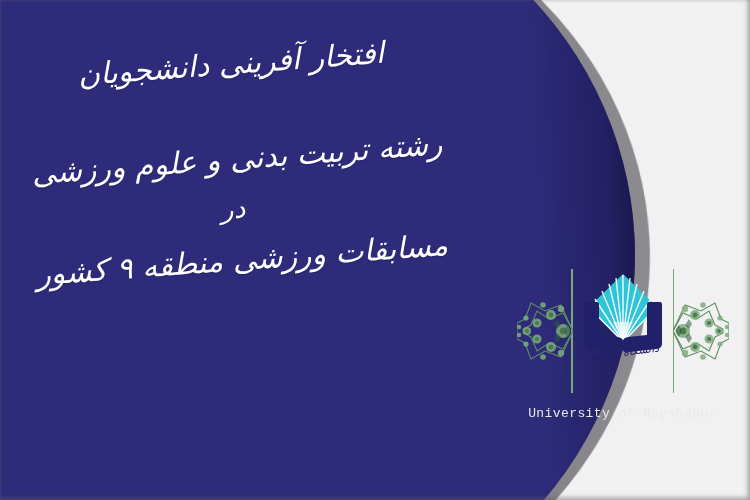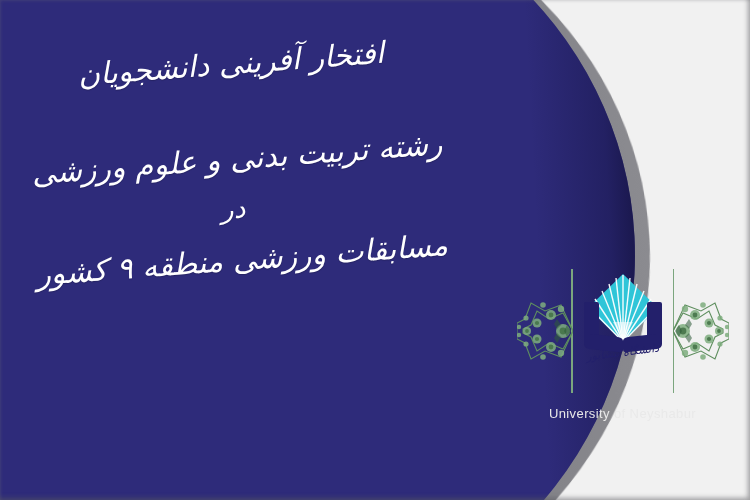--- a/index.html
+++ b/index.html
@@ -186,21 +186,21 @@
     transform: rotate(-7deg);
     letter-spacing: -0.3px;
     font-style: italic;
   }
   .logo-subcaption {
     position: absolute;
     left: 515px;
     top: 406px;
     width: 215px;
     text-align: center;
-    font-family: Liberation Sans, sans-serif;
+    font-family: Liberation Mono, monospace;
     font-size: 13px;
     color: #e9e9e9;
     z-index: 24;
     white-space: nowrap;
     letter-spacing: .4px;
   }
 </style>
 </head>
 <body>
 

